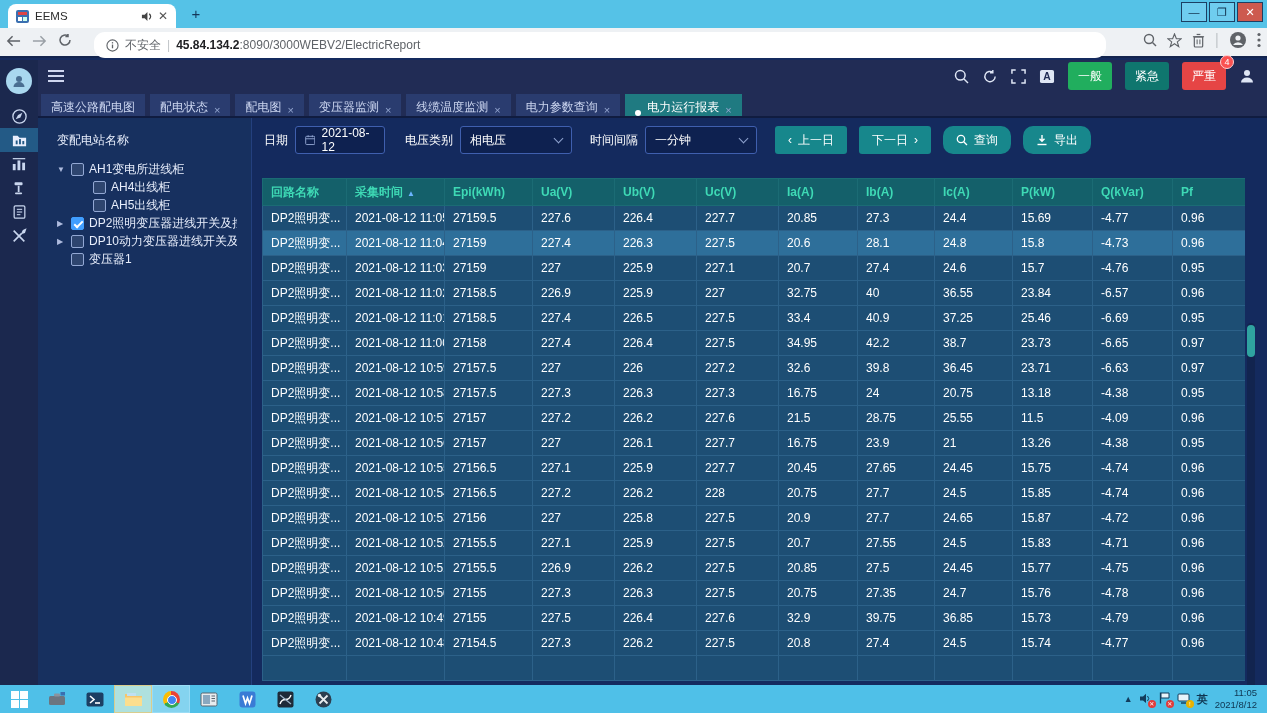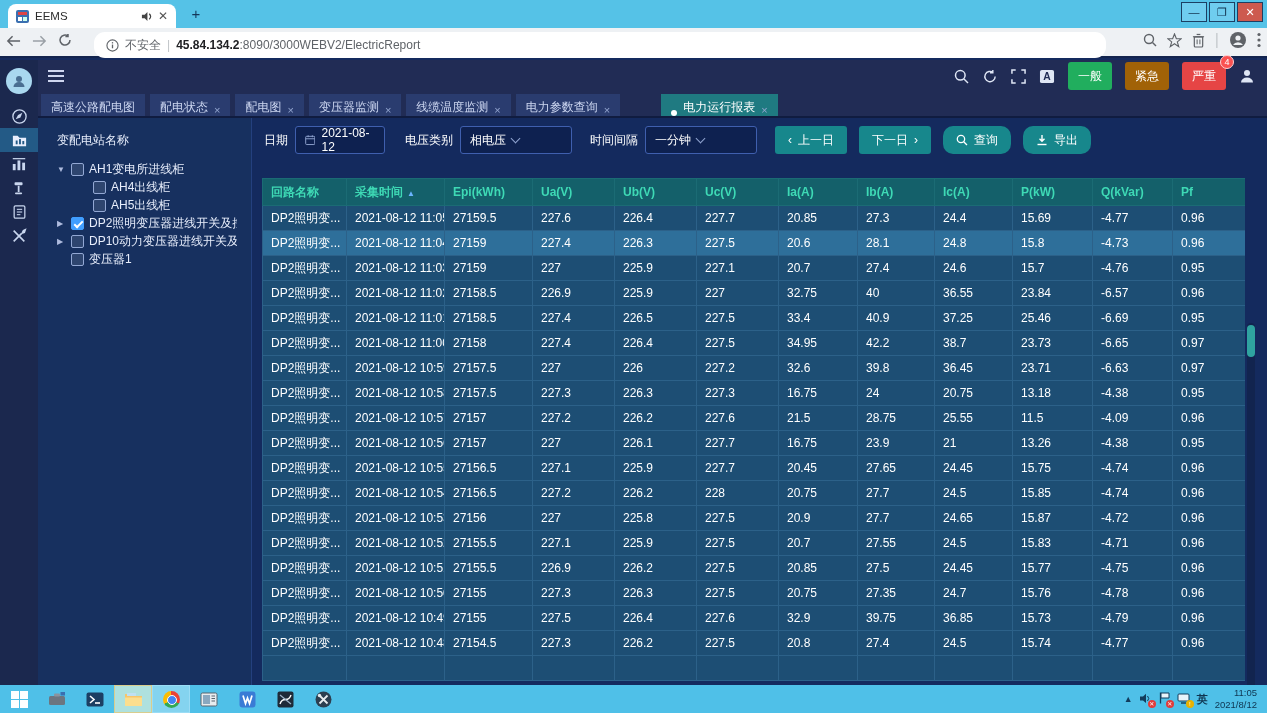--- a/index.html
+++ b/index.html
@@ -40,31 +40,31 @@
   .rail-item { width:38px; height:24px; display:flex; align-items:center; justify-content:center; }
   .rail-item.active { background:#235a86; }
 
   .app-header { position:absolute; left:38px; top:0; right:0; height:32px; background:#212c55;
     display:flex; align-items:center; }
   .hamburger { margin-left:10px; width:16px; }
   .hamburger div { height:2px; background:#cfd6ef; margin:3px 0; }
   .hdr-right { margin-left:auto; display:flex; align-items:center; gap:13px; padding-right:12px; }
   .alarm-btn { height:28px; padding:0 10px; border-radius:3px; color:#fff; font-size:12px;
     display:flex; align-items:center; position:relative; }
-  .alarm-green { background:#21ae5e; } .alarm-yellow { background:#a16207; } .alarm-red { background:#e64545; }
+  .alarm-green { background:#21ae5e; } .alarm-yellow { background:#0f766e; } .alarm-red { background:#e64545; }
   .num-badge { position:absolute; top:-7px; right:-8px; min-width:14px; height:14px; border-radius:8px;
     background:#fa5151; border:1px solid #ffd2d2; color:#fff; font-size:9px; line-height:12px;
     text-align:center; padding:0 2px; }
 
   .nav-tabs { position:absolute; left:38px; top:32px; right:0; height:26px; background:#212c55;
     display:flex; align-items:flex-end; gap:5px; padding:0 0 0 3px; border-bottom:2px solid #101c40; }
   .ntab { height:22px; background:#2a3c6f; color:#ccd6f0; font-size:12px; padding:0 10px;
     display:flex; align-items:flex-end; gap:6px; white-space:nowrap; }
   .ntab .x { color:#93a5cf; font-size:11px; }
-  .ntab.active { background:#1f7a81; color:#fff;margin-left:36px; }
+  .ntab.active { background:#1f7a81; color:#fff; }
   .ntab .dot { width:6px; height:6px; border-radius:50%; background:#fff; }
 
   
   .sidebar { position:absolute; left:38px; top:58px; width:214px; bottom:0; background:#17305f;
     border-right:1px solid #24407e; padding:14px 14px 0 19px; }
   .station-label { color:#e8eefc; font-size:12px; margin-bottom:9px; }
   .search-row { display:flex; height:26px; width:174px; }
   .search-input { flex:1; min-width:0; background:#0e2150; border:1px solid #3f5fae; border-right:none;
     color:#fff; font-size:12px; padding:0 8px; outline:none; border-radius:3px 0 0 3px; }
   .search-btn { width:37px; background:#1d9494; border:none; border-radius:0 3px 3px 0;
@@ -82,21 +82,21 @@
   .chk.checked::after { content:""; position:absolute; left:4px; top:1px; width:3px; height:7px;
     border:solid #fff; border-width:0 2px 2px 0; transform:rotate(45deg); }
 
   
   .main { position:absolute; left:252px; top:58px; right:0; bottom:0; background:#142a5e; }
   .toolbar { height:52px; display:flex; align-items:center; padding:0 10px 8px 12px; }
   .tb-label { color:#fff; font-size:12px; margin-right:7px; white-space:nowrap;text-align:center; }
   .tb-input { height:28px; background:#0e2150; border:1px solid #3f5fae; border-radius:3px;
     color:#fff; font-size:12px; display:flex; align-items:center; padding:0 9px; gap:6px; }
   .date-box { width:90px; margin-right:20px; }
-  .sel-box { width:112px; margin-right:18px; justify-content:flex-start; }
+  .sel-box { width:112px; margin-right:18px; justify-content:space-between; }
   .chevron { width:7px; height:7px; border-right:1px solid #8fa3cf; border-bottom:1px solid #8fa3cf;
     transform:rotate(45deg); margin-top:-4px; }
   .tl-btn { height:28px; background:#17878c; border:none; border-radius:3px; color:#fff;
     font-size:12px; padding:0 13px; display:flex; align-items:center; gap:6px; white-space:nowrap; }
   .tl-btn + .tl-btn { margin-left:12px; }
   .gap-l { margin-left:14px;border-radius:10px; }
 
   .table-area { position:absolute; left:10px; right:22px; top:60px; height:507px; overflow:hidden; }
   table { width:100%; border-collapse:collapse; table-layout:fixed; font-size:12px; }
   thead th { background:#14606a; color:#3ed9b5; height:27px; font-weight:bold; text-align:left;

